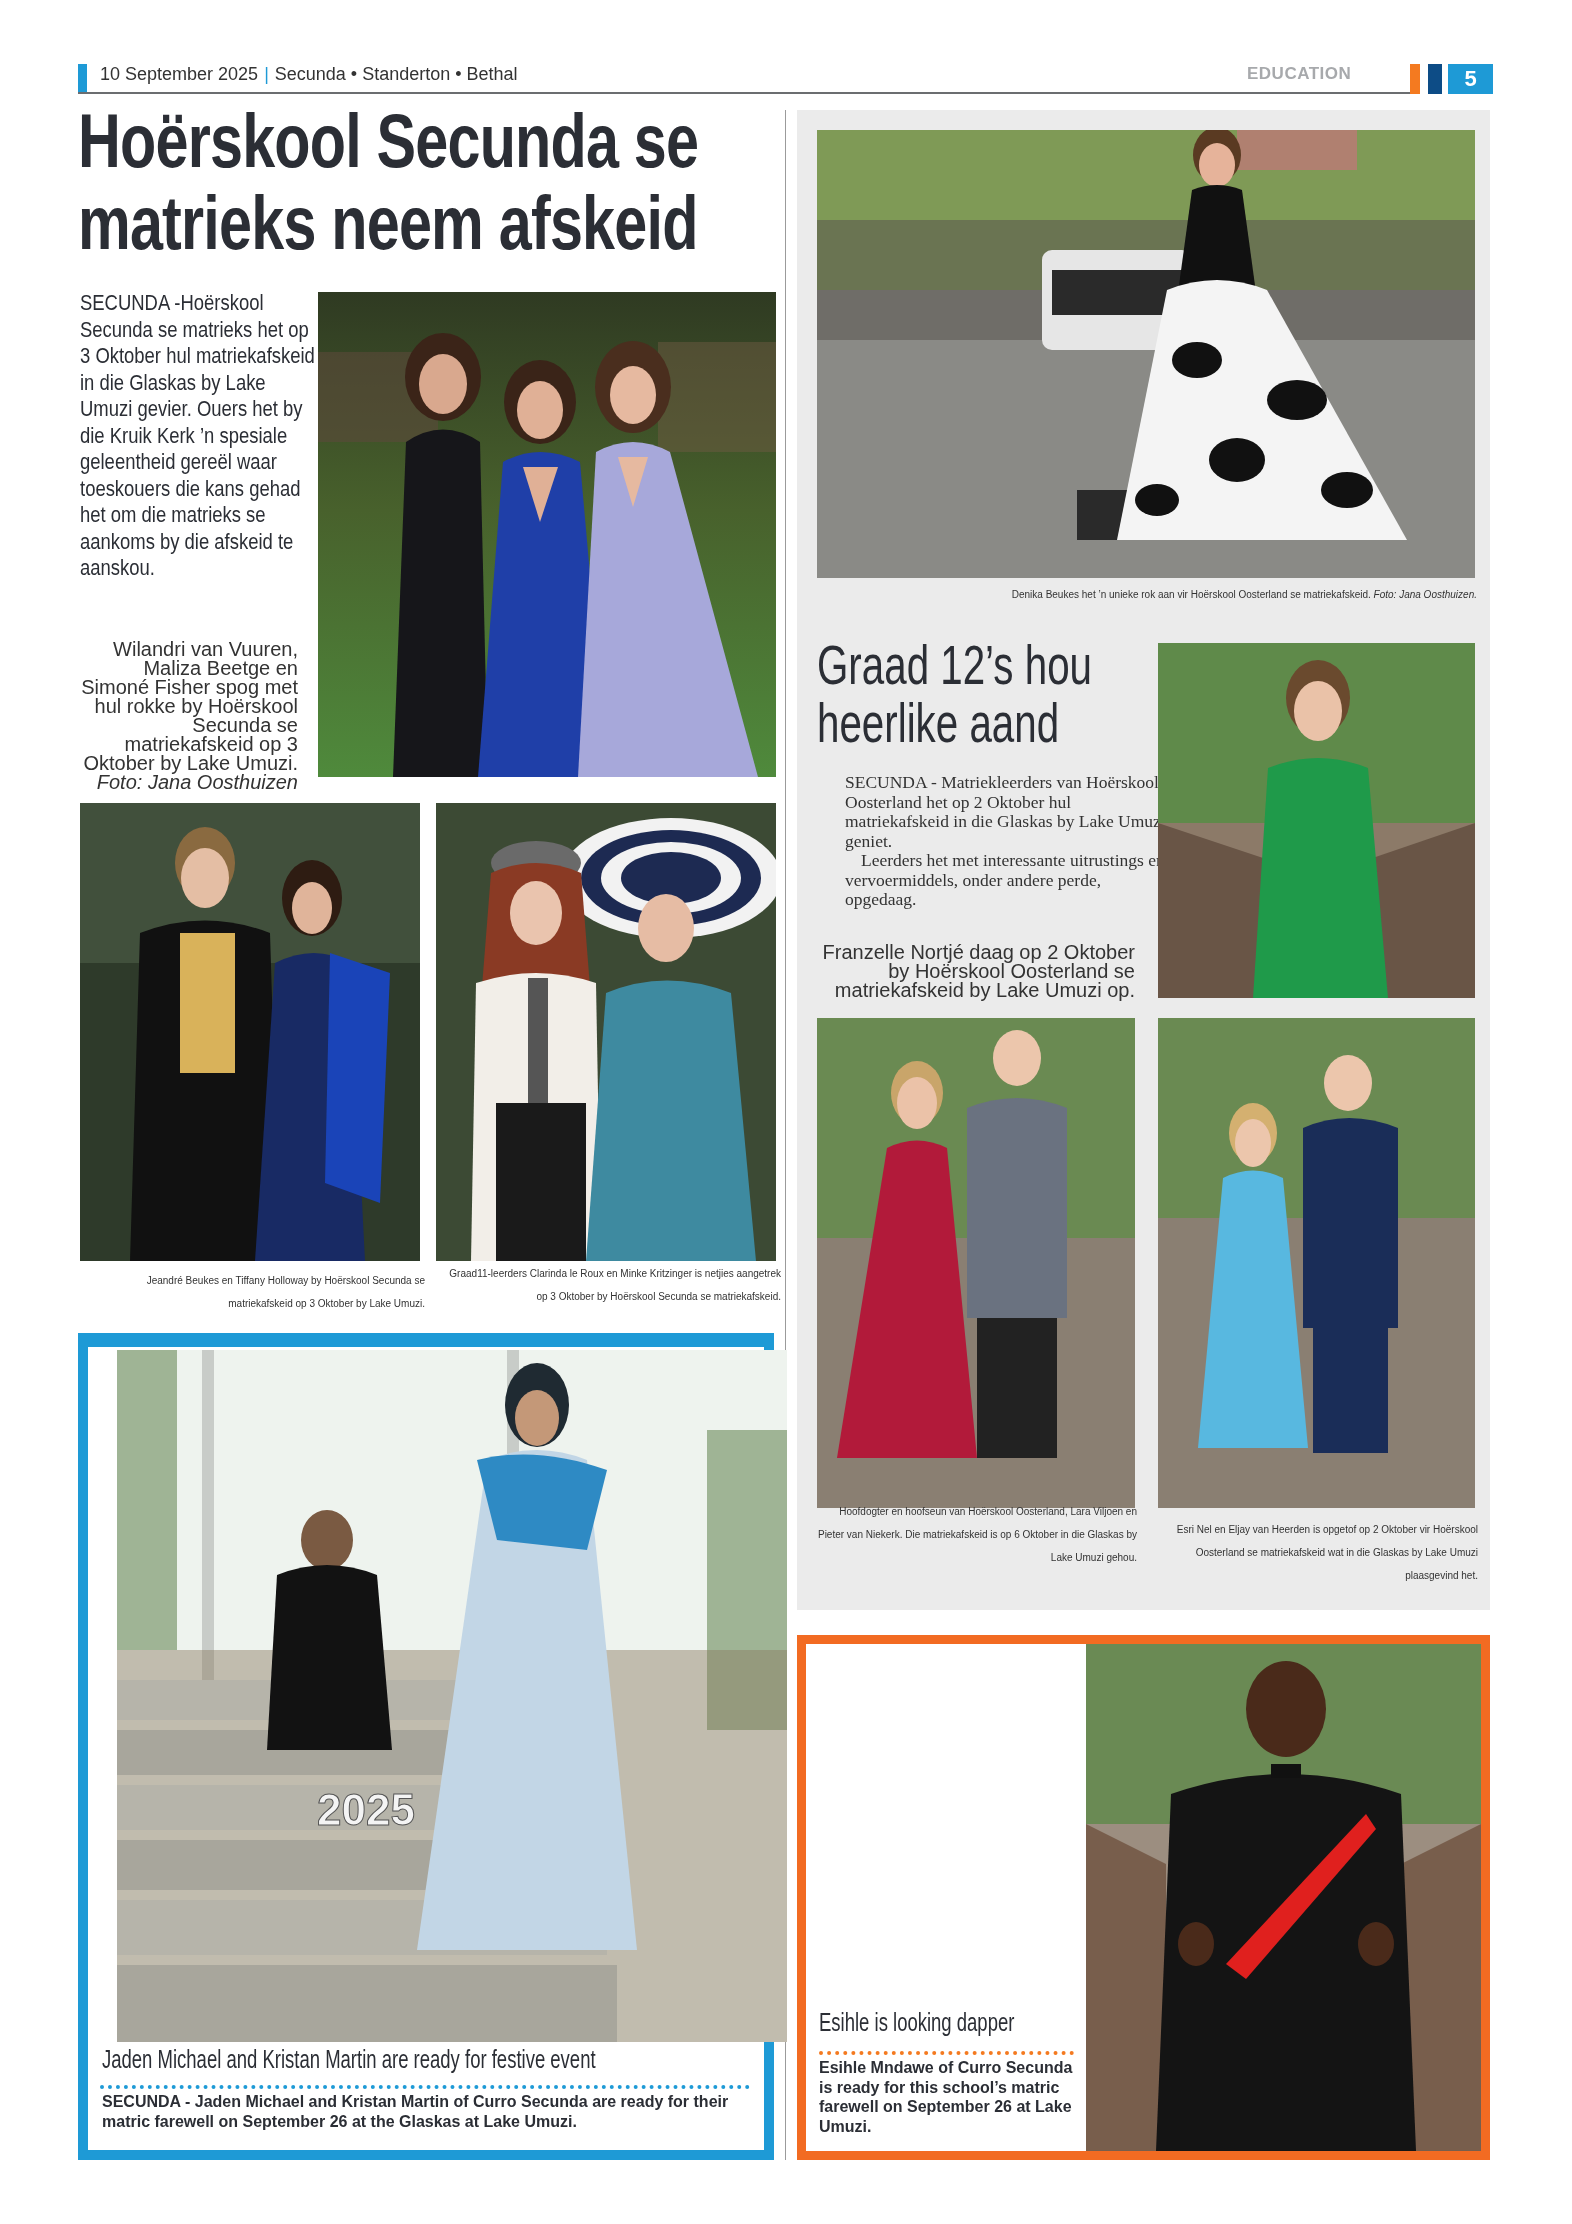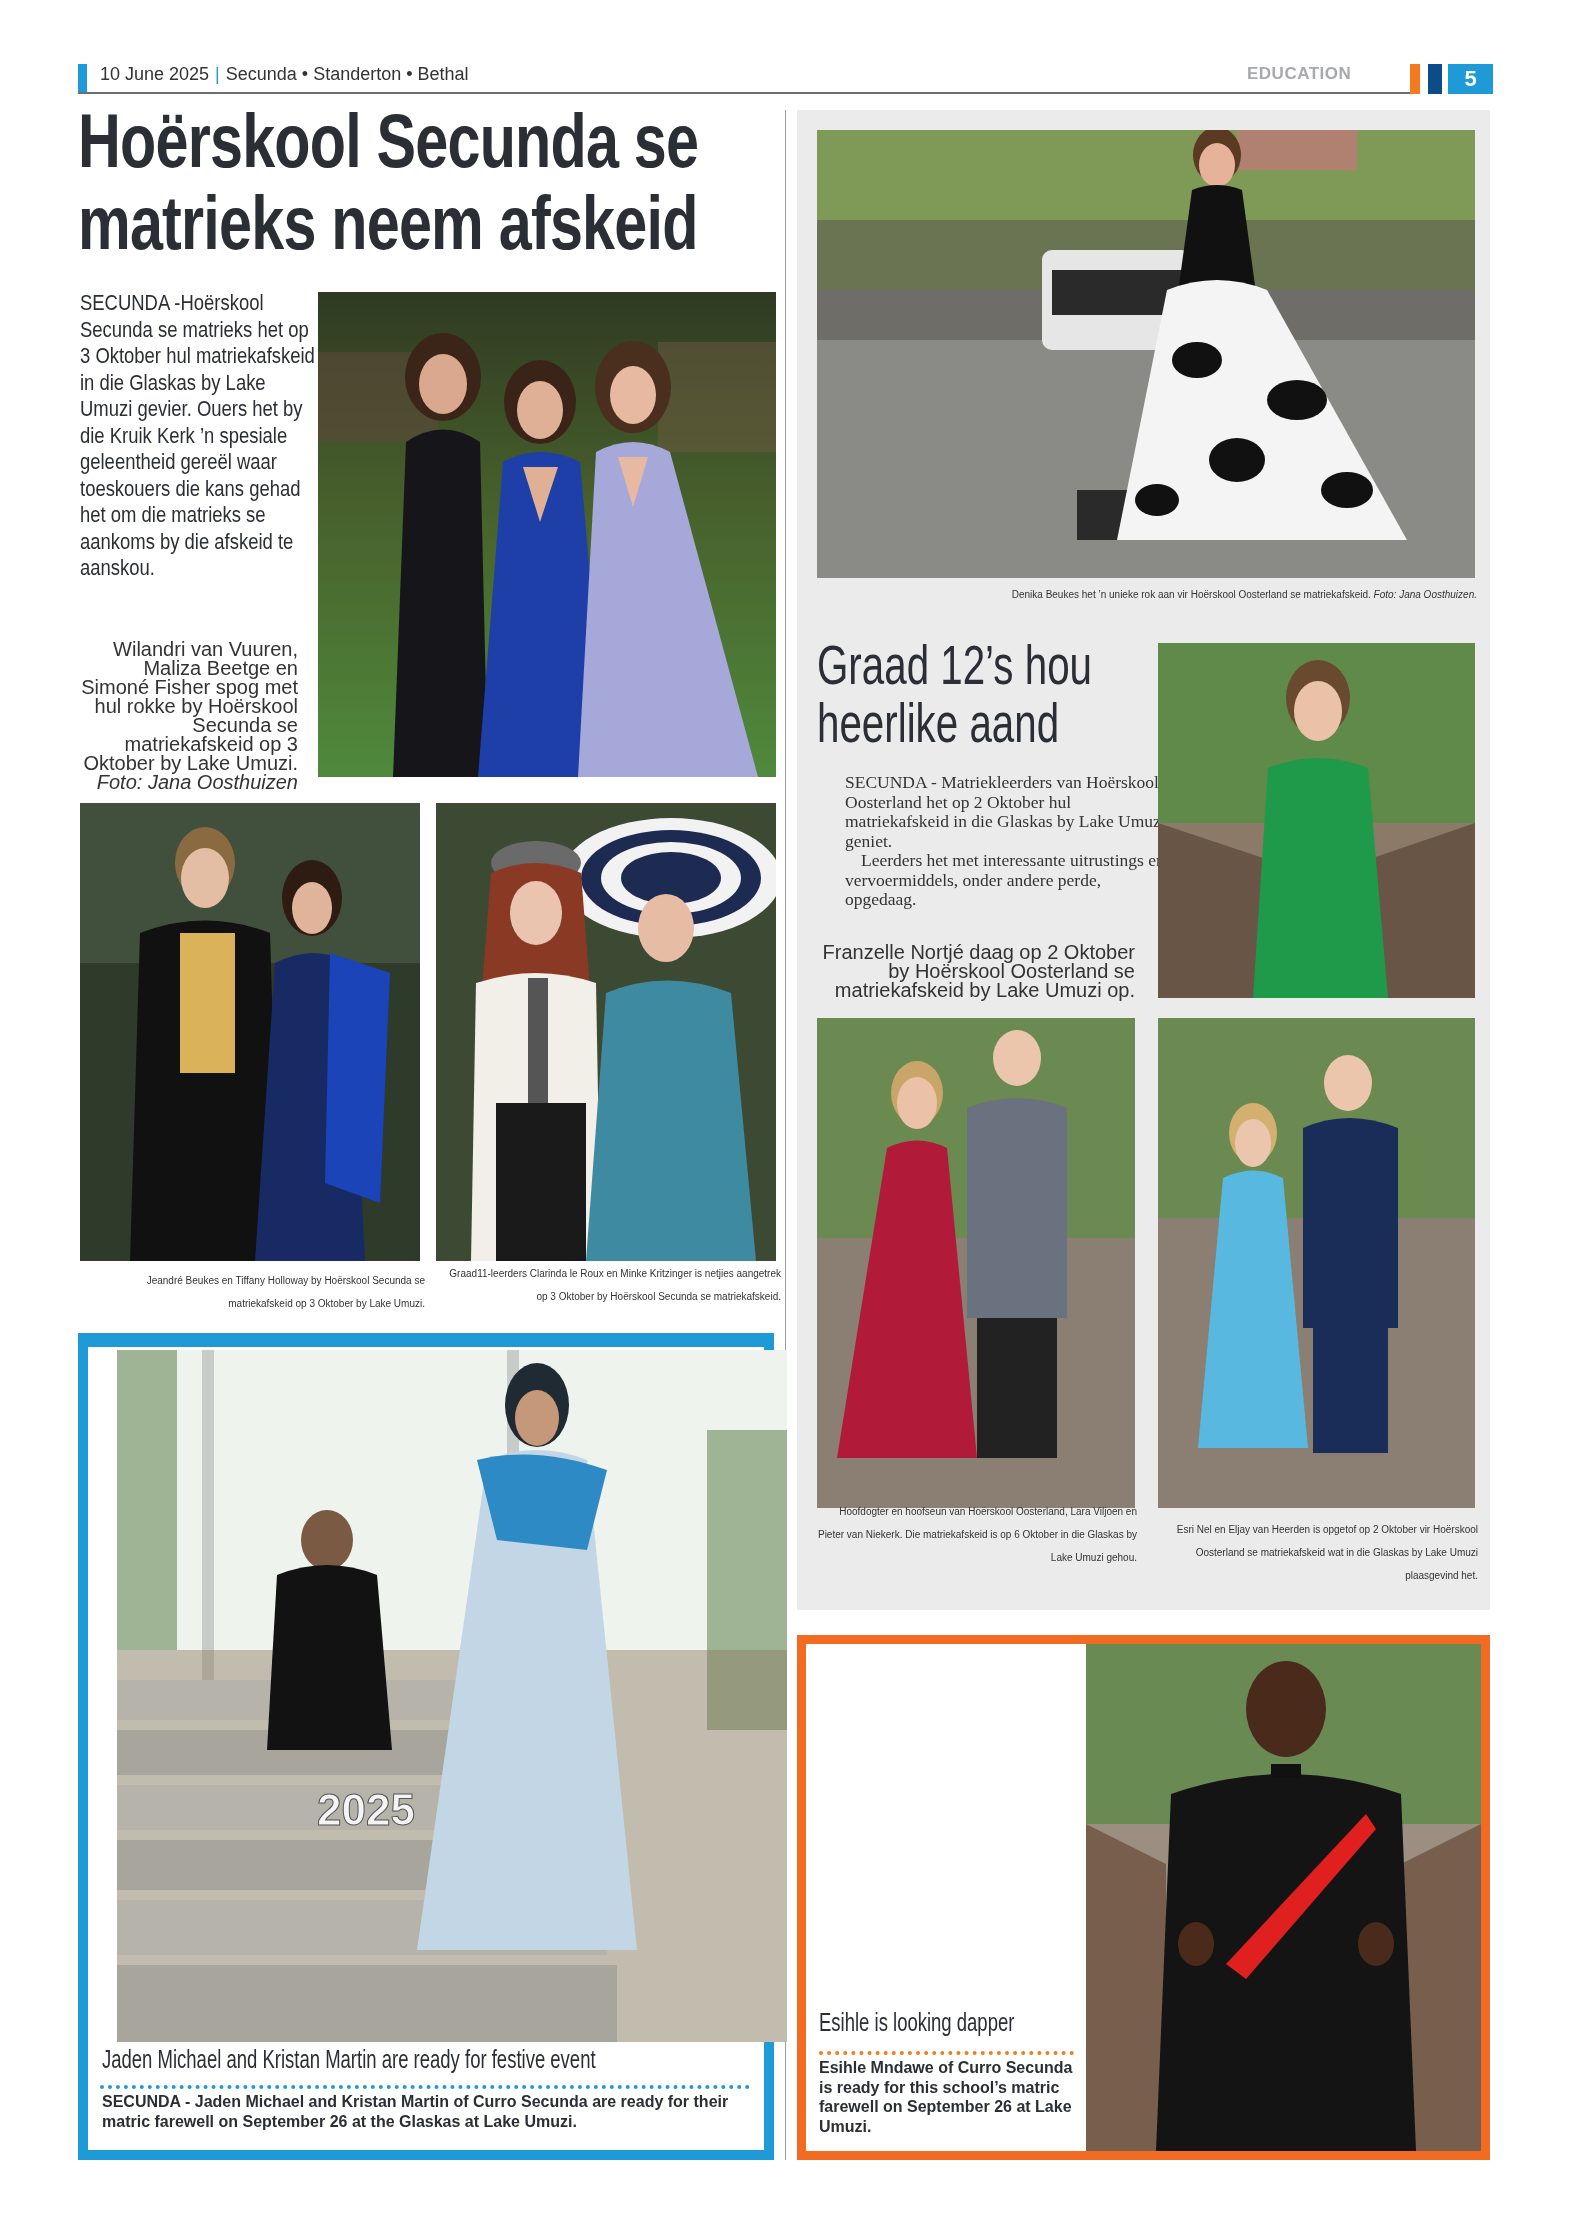--- a/index.html
+++ b/index.html
@@ -40,21 +40,21 @@
   
   .orangebox { left:797px; top:1635px; width:693px; height:525px; background:#f26b22; }
   .orangebox-inner { left:806px; top:1644px; width:675px; height:507px; background:#fff; }
 
   svg { display:block; }
 </style>
 </head>
 <body>
 
 <div class="abs hdr-bar"></div>
-<div class="abs hdr-text"><span>10 June 2025</span><span class="sep">|</span><span>Secunda • Standerton • Bethal</span></div>
+<div class="abs hdr-text"><span>10 September 2025</span><span class="sep">|</span><span>Secunda • Standerton • Bethal</span></div>
 <div class="abs hdr-rule"></div>
 <div class="abs hdr-section">EDUCATION</div>
 <div class="abs hdr-orange"></div>
 <div class="abs hdr-navy"></div>
 <div class="abs hdr-page">5</div>
 
 <div class="abs headline">
   <div>Hoërskool Secunda se</div>
   <div>matrieks neem afskeid</div>
 </div>

